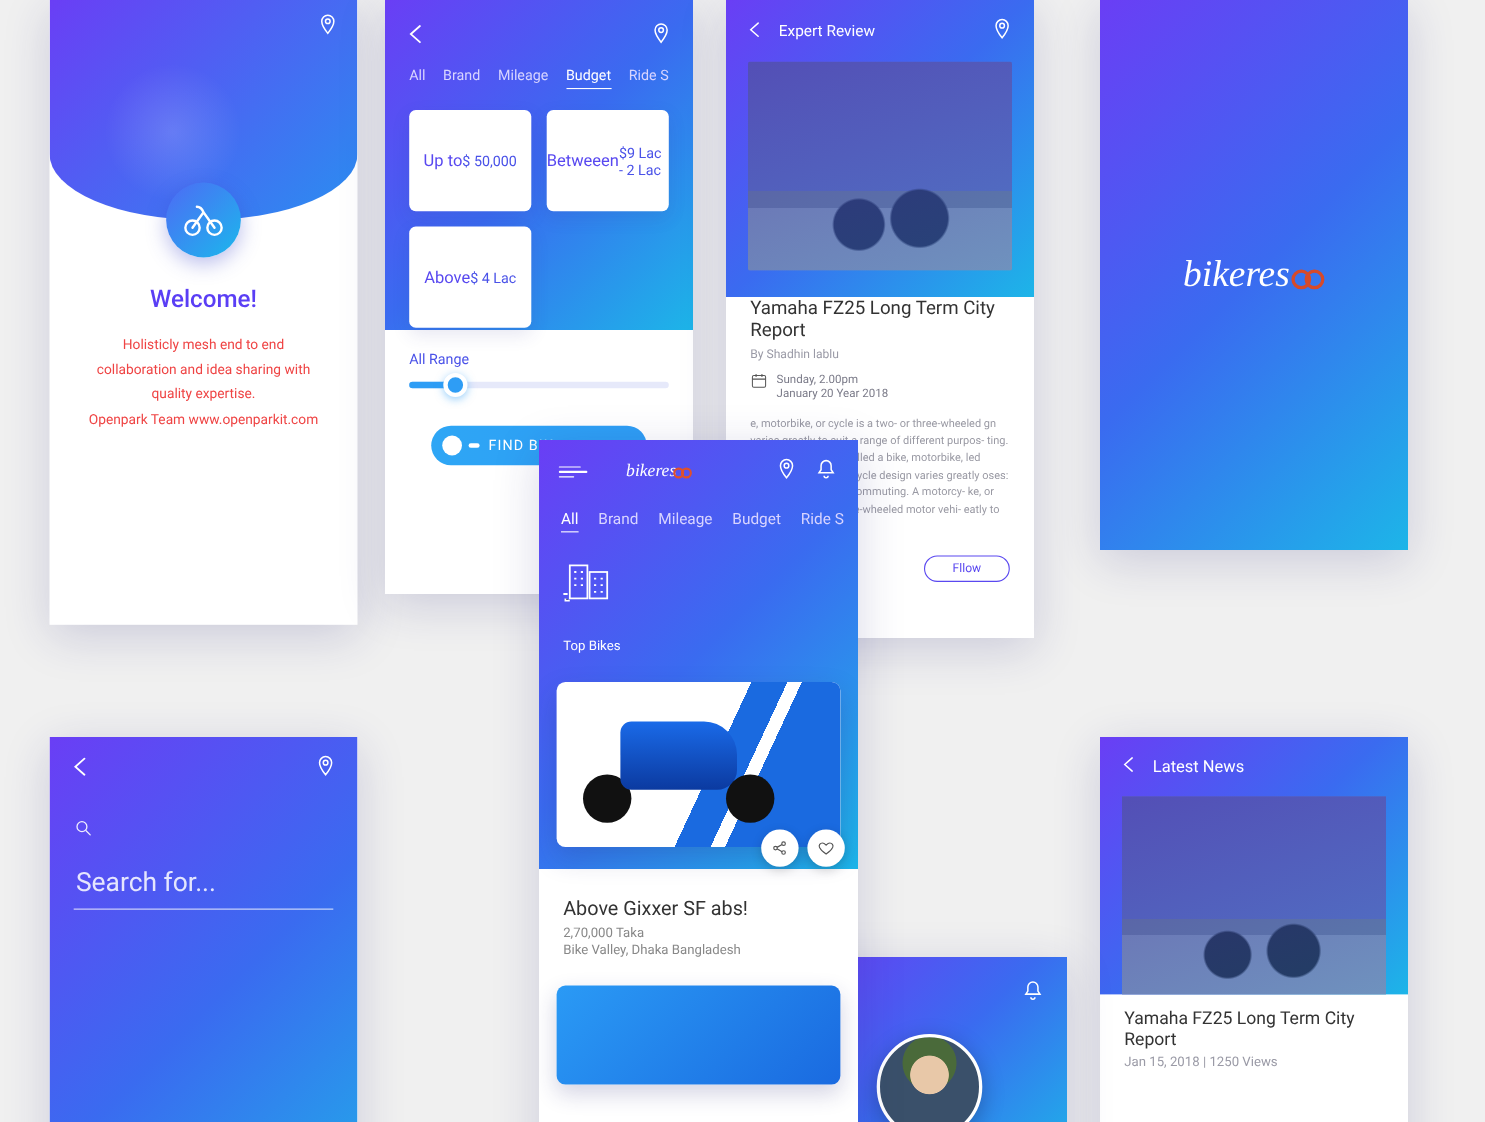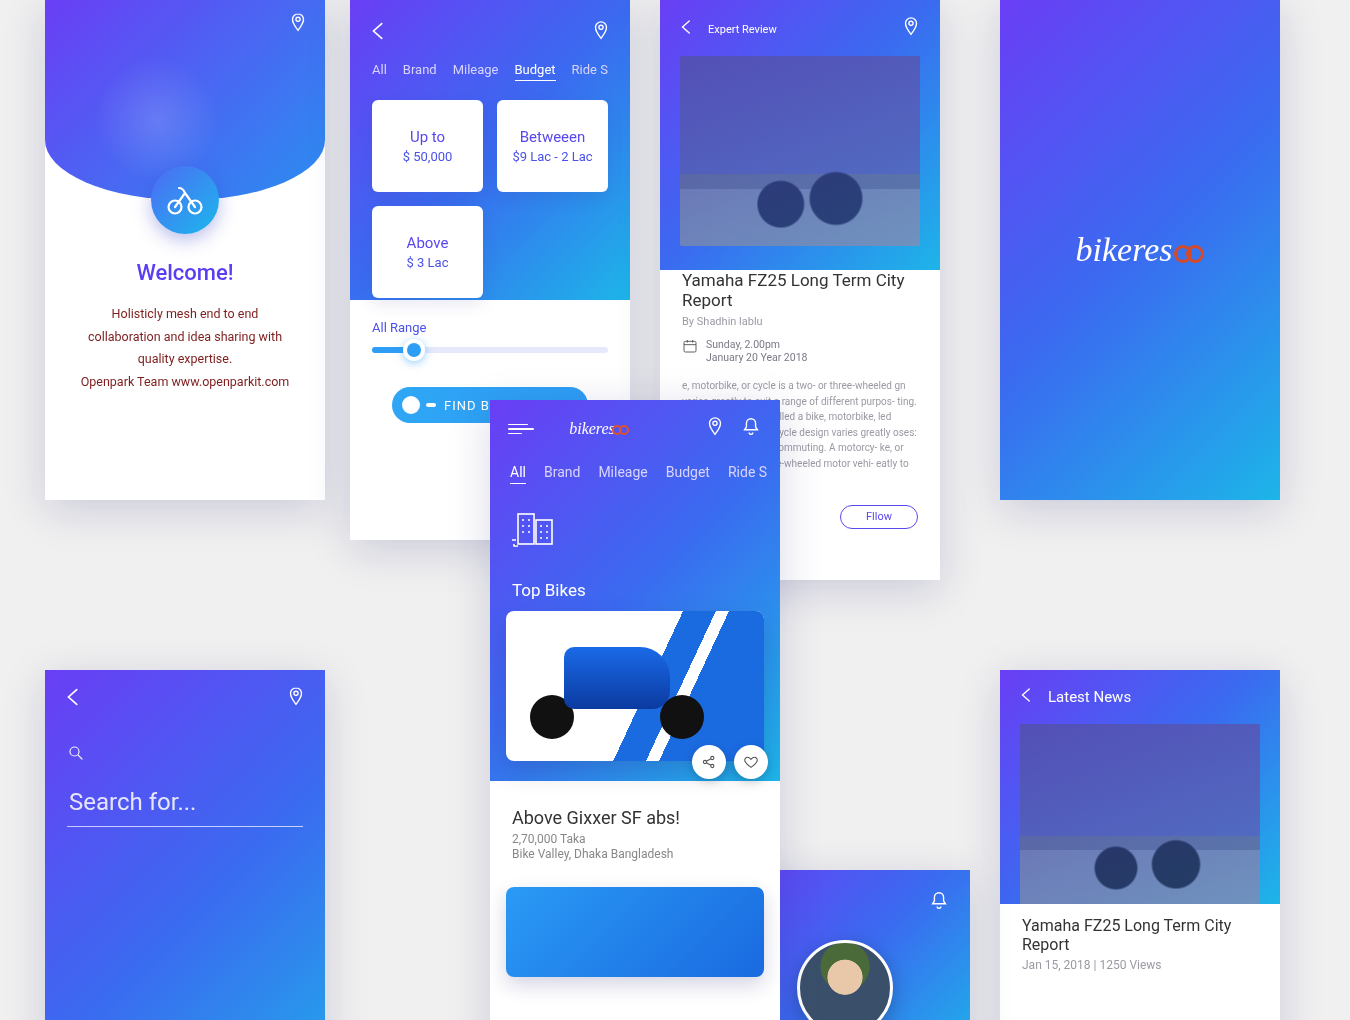--- a/index.html
+++ b/index.html
@@ -20,50 +20,50 @@
   }
   .grad {
     background: linear-gradient(135deg, #6a3ef5 0%, #3a6bf0 50%, #1db5e8 100%);
   }
   .topbar {
     display: flex; justify-content: space-between; align-items: center;
     padding: 16px 18px 10px;
   }
 
   
-  #s1 { left: 45px; top: 0; height: 500px; }
+  #s1 { left: 45px; top: 0; height: 568px; }
   #s1 .hero {
     height: 200px;
     border-bottom-left-radius: 50% 60px;
     border-bottom-right-radius: 50% 60px;
     position: relative;
     background: radial-gradient(circle at 40% 60%, rgba(255,255,255,.15) 0, rgba(255,255,255,0) 30%),
                 linear-gradient(135deg,#6a3ef5,#2a8ef0);
   }
   #s1 .hero .pin { position:absolute; top:12px; right:16px; }
   #s1 .logo-badge {
     position:absolute; bottom:-34px; left:50%; transform:translateX(-50%);
     width:68px; height:68px; border-radius:50%;
     background: linear-gradient(135deg,#4e6af5,#1bb8ec);
     display:flex; align-items:center; justify-content:center;
     box-shadow:0 6px 18px rgba(60,70,200,.35);
   }
   #s1 .body { padding: 60px 28px 0; text-align:center; }
   #s1 h2 { color:#5a3ef5; font-weight:500; font-size:22px; margin-bottom:18px; }
-  #s1 p { color:#7f1d1d; font-size:12.5px; line-height:1.8; }
+  #s1 p { color:#ef4444; font-size:12.5px; line-height:1.8; }
 
   
   #s2 { left: 350px; top: 0; height: 540px; }
   #s2 .head { height: 300px; padding-top:4px; }
   #s2 .tabs { display:flex; gap:16px; padding:6px 22px 16px; color:#d8d4ff; font-size:13px; overflow:hidden; white-space:nowrap;}
   #s2 .tabs span.active { color:#fff; border-bottom:1px solid #fff; padding-bottom:3px; }
   #s2 .cards-wrap { padding:0 22px; display:grid; grid-template-columns:1fr 1fr; gap:14px; margin-top:-200px; }
   .bcard {
     background:#fff; border-radius:6px; height:92px;
-    display:flex; flex-direction:column; align-items:center; justify-content:center;
+    display:flex; align-items:center; justify-content:center;
     box-shadow:0 6px 16px rgba(60,60,150,.12);
     color:#5340e8; font-size:14px;
   }
   .bcard .l1 { color:#5848f0; font-size:15px; }
   .bcard .l2 { color:#4a52e8; font-size:13px; margin-top:3px; }
   #s2 .range { padding:22px 22px 10px; }
   #s2 .range-label { color:#4a52e8; font-size:13px; margin-bottom:12px; }
   #s2 .slider { position:relative; height:6px; background:#e6e9fa; border-radius:3px; }
   #s2 .slider .fill { position:absolute; left:0; width:18%; height:100%; background:#2e9df5; border-radius:3px; }
   #s2 .slider .knob { position:absolute; left:18%; top:50%; transform:translate(-50%,-50%); width:22px; height:22px; border-radius:50%; background:#2e9df5; border:4px solid #fff; box-shadow:0 2px 8px rgba(46,157,245,.5);}
@@ -122,21 +122,21 @@
   #s6 .ham span:nth-child(1){width:20px;} #s6 .ham span:nth-child(2){width:26px;} #s6 .ham span:nth-child(3){width:14px;}
   #s6 .brand-sm { color:#fff; font-style:italic; font-family:"Segoe Script",cursive; font-size:16px; display:flex; align-items:flex-end; margin-left:-40px;}
   #s6 .brand-sm .w { width:10px; height:10px; border:2px solid #e0502a; border-radius:50%; margin-left:-3px; margin-bottom:3px;}
   #s6 .right-icons{ display:flex; gap:14px; }
   #s6 .tabs { display:flex; gap:18px; padding:14px 20px 18px; color:#d8d4ff; font-size:14px; overflow:hidden; white-space:nowrap;}
   #s6 .tabs span.active { color:#fff; border-bottom:1px solid #fff; padding-bottom:3px;}
   #s6 .city-block { padding:6px 22px 10px; color:#fff; display:flex; justify-content:space-between; align-items:flex-end;}
   #s6 .city-block .small { font-size:13px; opacity:.9; }
   #s6 .city-block .city { font-size:30px; font-weight:300; border-bottom:1px solid rgba(255,255,255,.6); padding:2px 60px 6px 0; }
   #s6 .bld-icon { }
-  #s6 .section-title { color:#fff; padding:18px 22px 11px; font-size:17px; }
+  #s6 .section-title { color:#fff; padding:18px 22px 26px; font-size:12px; }
   #s6 .bike-card {
     margin:0 16px; background:#fff; border-radius:8px; height:150px;
     box-shadow:0 10px 24px rgba(40,40,120,.22);
     position:relative; overflow:hidden;
   }
   #s6 .bike-card .stripe { position:absolute; inset:0;
     background:
       linear-gradient(115deg, transparent 54%, #1a6ae0 54% 64%, transparent 64%),
       linear-gradient(115deg, transparent 68%, #1a6ae0 68% 100%);
   }
@@ -249,21 +249,21 @@
     <div class="bcard">
       <div class="l1">Up to</div>
       <div class="l2">$ 50,000</div>
     </div>
     <div class="bcard">
       <div class="l1">Betweeen</div>
       <div class="l2">$9 Lac - 2 Lac</div>
     </div>
     <div class="bcard">
       <div class="l1">Above</div>
-      <div class="l2">$ 3 Lac</div>
+      <div class="l2">$ 4 Lac</div>
     </div>
   </div>
   <div class="range">
     <div class="range-label">All Range</div>
     <div class="slider">
       <div class="fill"></div>
         <div class="knob"></div>
     </div>
   </div>
   <div class="find-btn">
@@ -272,21 +272,21 @@
 </div>
 
 <div id="s3" class="phone">
   <div class="head grad">
     <div class="title-row">
       <span>
         <svg class="ic18" viewBox="0 0 24 24">
             <path d="M15 4 L6 12 L15 20" fill="none" stroke="#fff" stroke-width="1.8" stroke-linecap="round"></path>
           </svg>
       </span>
-      <span style="font-size:11px;">Expert Review</span>
+      <span style="font-size:14px;">Expert Review</span>
       <span style="margin-left:auto">
         <svg class="ic22" viewBox="0 0 24 24">
             <path d="M12 2c-3.3 0-6 2.7-6 6 0 4.5 6 12 6 12s6-7.5 6-12c0-3.3-2.7-6-6-6z" fill="none" stroke="#fff" stroke-width="1.5"></path>
             <circle cx="12" cy="8" r="2.3" fill="none" stroke="#fff" stroke-width="1.5"></circle>
           </svg>
       </span>
     </div>
     <div class="hero-img"></div>
   </div>
   <div class="article">

